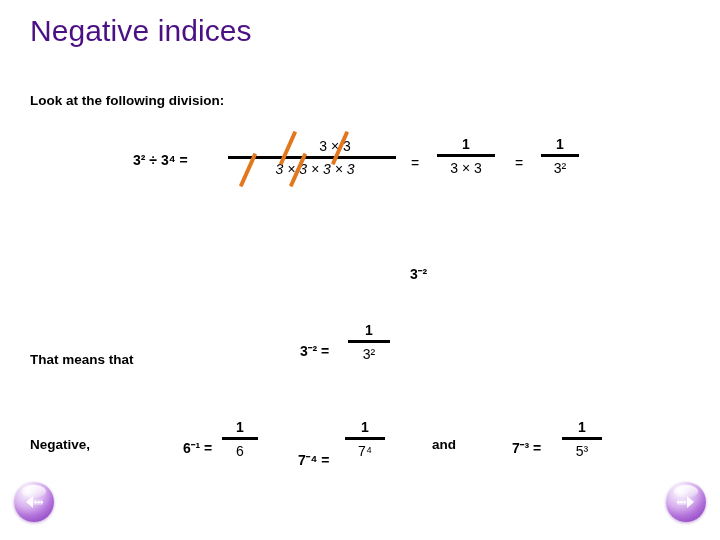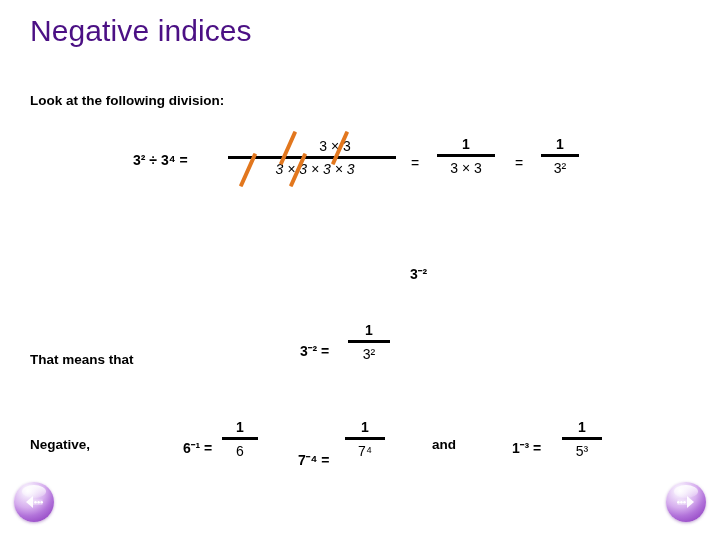--- a/index.html
+++ b/index.html
@@ -228,21 +228,21 @@
 
   <div class="math" style="left:298px; top:438px;margin-top:12px;">7⁻⁴ =</div>
   <div class="frac" style="left:345px; top:419px; width:40px;">
     <div class="num">1</div>
     <div class="bar"></div>
     <div class="den">7⁴</div>
   </div>
 
   <div class="body-text" style="left:424px; top:437px;margin-left:8px;">and</div>
 
-  <div class="math" style="left:512px; top:438px;">1⁻³ =</div>
+  <div class="math" style="left:512px; top:438px;">7⁻³ =</div>
   <div class="frac" style="left:562px; top:419px; width:40px;">
     <div class="num">1</div>
     <div class="bar"></div>
     <div class="den">5³</div>
   </div>
 
   <div id="nav-prev" class="nav-btn" title="">
     <svg class="nav-glyph" viewBox="0 0 40 40">
       <polygon points="12,20 19,14 19,26" fill="#ffffff" opacity="0.93"></polygon>
       <rect x="19" y="17.5" width="9.5" height="5.5" fill="#ffffff" opacity="0.3"></rect>

